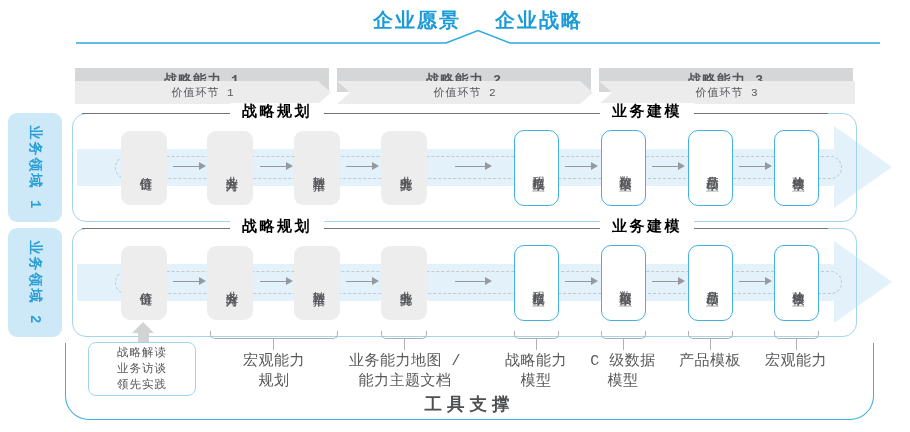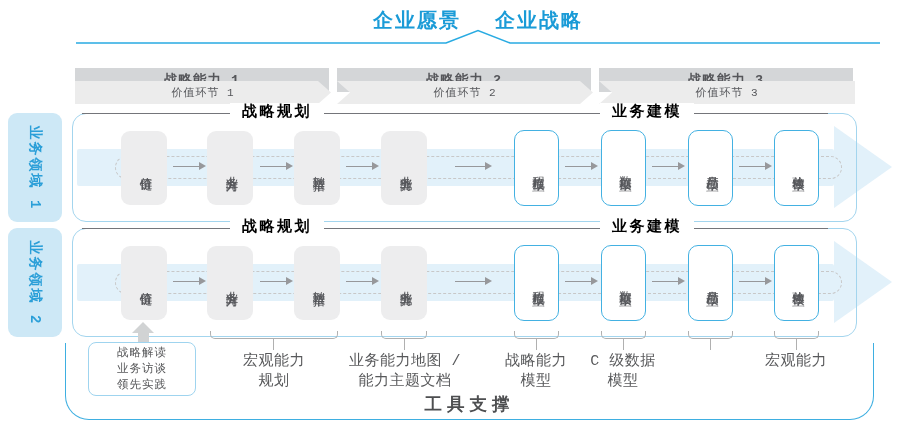--- a/index.html
+++ b/index.html
@@ -197,19 +197,22 @@
     <div>能力主题文档</div>
   </div>
   <div class="note" style="left:451px">
     <div>战略能力</div>
     <div>模型</div>
   </div>
   <div class="note" style="left:538px">
     <div>C 级数据</div>
     <div>模型</div>
   </div>
+  <div class="note" style="left:625px">
+    <div>产品模板</div>
+  </div>
   <div class="note" style="left:711px">
     <div>宏观能力</div>
   </div>
 
   <div class="tool-label">工具支撑</div>
 
 </div>
 
 </body></html>

